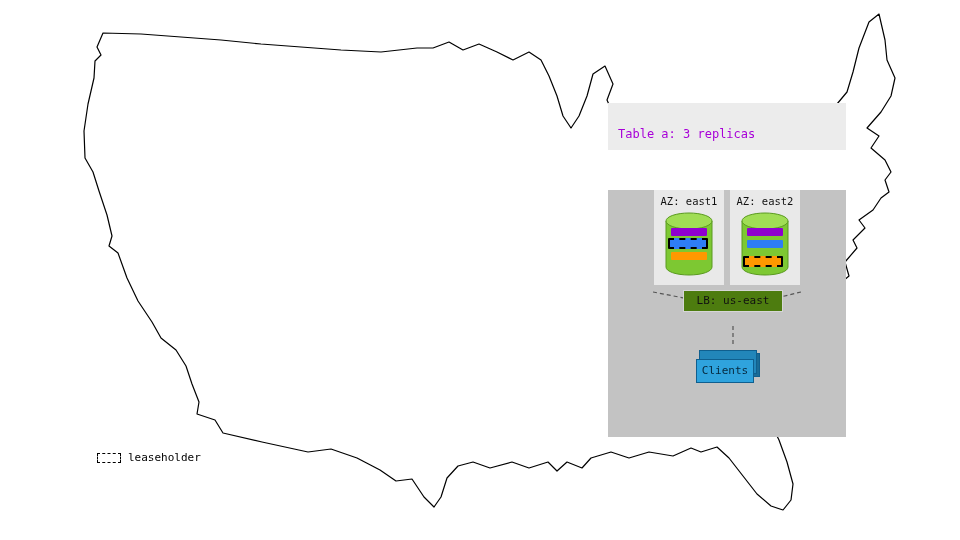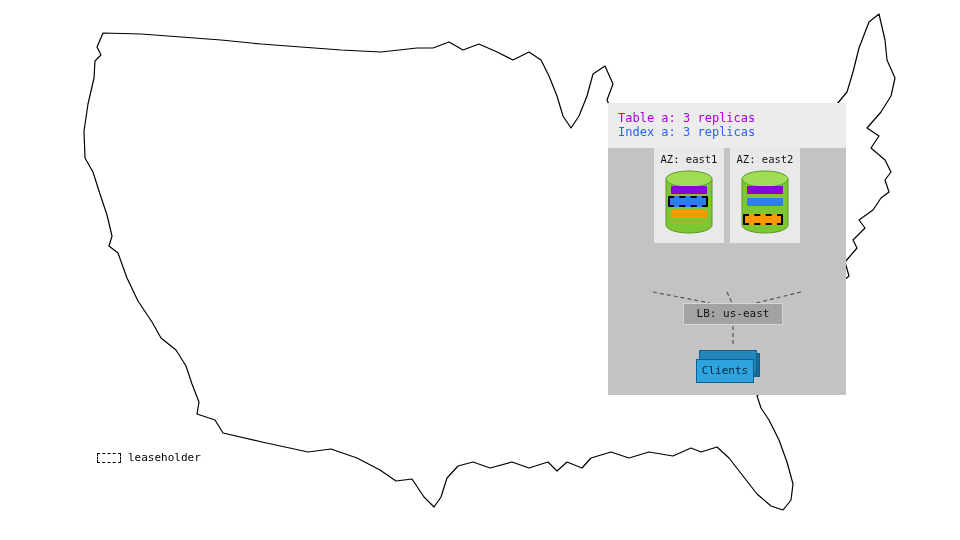--- a/index.html
+++ b/index.html
@@ -3,46 +3,46 @@
 <meta charset="utf-8">
 <style>
   * { margin:0; padding:0; box-sizing:border-box; }
   body { background:#fff; font-family:"DejaVu Sans Mono", monospace; }
   .canvas { position:relative; width:960px; height:540px; background:#fff; overflow:hidden; }
 
   .map-svg { position:absolute; left:0; top:0; }
 
   
   .overlay { position:absolute; left:608px; top:103px; width:238px; }
-  .replica-legend { background:#ececec; padding:8px 10px 9px; }
+  .replica-legend { background:#ececec; padding:24px 10px 9px; }
   .legend-line { font-size:12px; line-height:14px; white-space:pre; }
   .c-purple { color:#a800d8; }
   .c-blue   { color:#2962ff; }
   .c-orange { color:#ff9300; }
 
   .region { background:#c3c3c3; height:247px; position:relative; }
   .region-title { font-size:13px; color:#111; padding:11px 10px 9px; }
 
-  .az-row { display:flex; justify-content:center; gap:6px; padding:0 8px; }
+  .az-row { display:flex; justify-content:center; gap:6px; padding:0 8px;margin-top:40px; }
   .az { width:70px; height:95px; background:#e9e9e9; position:relative; }
   .az-label { font-size:10.5px; text-align:center; padding-top:5px; color:#111; }
 
   .cyl { position:absolute; left:50%; transform:translateX(-50%); top:22px; width:48px; height:66px; }
   .cyl svg { position:absolute; left:0; top:0; }
   .bar { position:absolute; left:6px; width:36px; height:8px; border-radius:1px; }
   .bar.purple { background:#8f00cf; top:16px; }
   .bar.blue   { background:#2e7df6; top:28px; }
   .bar.orange { background:#ff9800; top:40px; }
   .bar.lh { border:2px dashed #000; height:11px; width:40px; }
   .az1 .bar.lh { transform:translate(-3px,-2px); }
   .az2 .bar.lh { transform:translate(-4px,4px); }
   .az3 .bar.lh { transform:translate(1px,-2px); }
 
-  .lb-box { position:absolute; left:683px; top:303px; width:100px; height:22px;
-            background:#a3a3a3; border:1px solid #d6d6d6; font-size:11px;
+  .lb-box { position:absolute; left:683px; top:290px; width:100px; height:22px;
+            background:#4d7c0f; border:1px solid #d6d6d6; font-size:11px;
             text-align:center; line-height:20px; color:#111; }
 
   .clients-stack { position:absolute; left:696px; top:347px; width:64px; height:30px; }
   .clients-layer { position:absolute; width:58px; height:24px; border:1px solid #0f5f8f; }
   .clients-l1 { left:6px; top:6px; background:#1a6b96; }
   .clients-l2 { left:3px; top:3px; background:#2286ba; }
   .clients-main { position:absolute; left:0; top:12px; width:58px; height:24px;
                   background:#2fa3dd; border:1px solid #0f5f8f; font-size:11px;
                   text-align:center; line-height:22px; color:#06283c; }
 
@@ -70,21 +70,20 @@
          L787,130 L771,126 L753,134 L737,128 L715,120 L697,130 L677,140 L655,148 L635,142
          L623,132 L615,118 L607,100 L613,84 L605,66 L593,74 L587,96 L579,116 L571,128
          L563,116 L557,96 L549,76 L541,60 L529,52 L513,60 L497,52 L479,44 L463,50 L449,42
          L433,48 L417,48 L381,52 L341,50 L301,47 L261,44 L221,40 L181,37 L141,34 Z"></path>
   </svg>
 
   <div class="overlay">
 
     <div class="replica-legend">
       <div class="legend-line c-purple">Table a: 3 replicas</div>
-      <div class="legend-line c-blue">Index a: 3 replicas</div>
     </div>
 
     <div class="region">
 
       <div class="az-row">
 
         <div class="az az1">
           <div class="az-label">AZ: east1</div>
           <div class="cyl">
             <svg width="48" height="66" viewBox="0 0 48 66">

